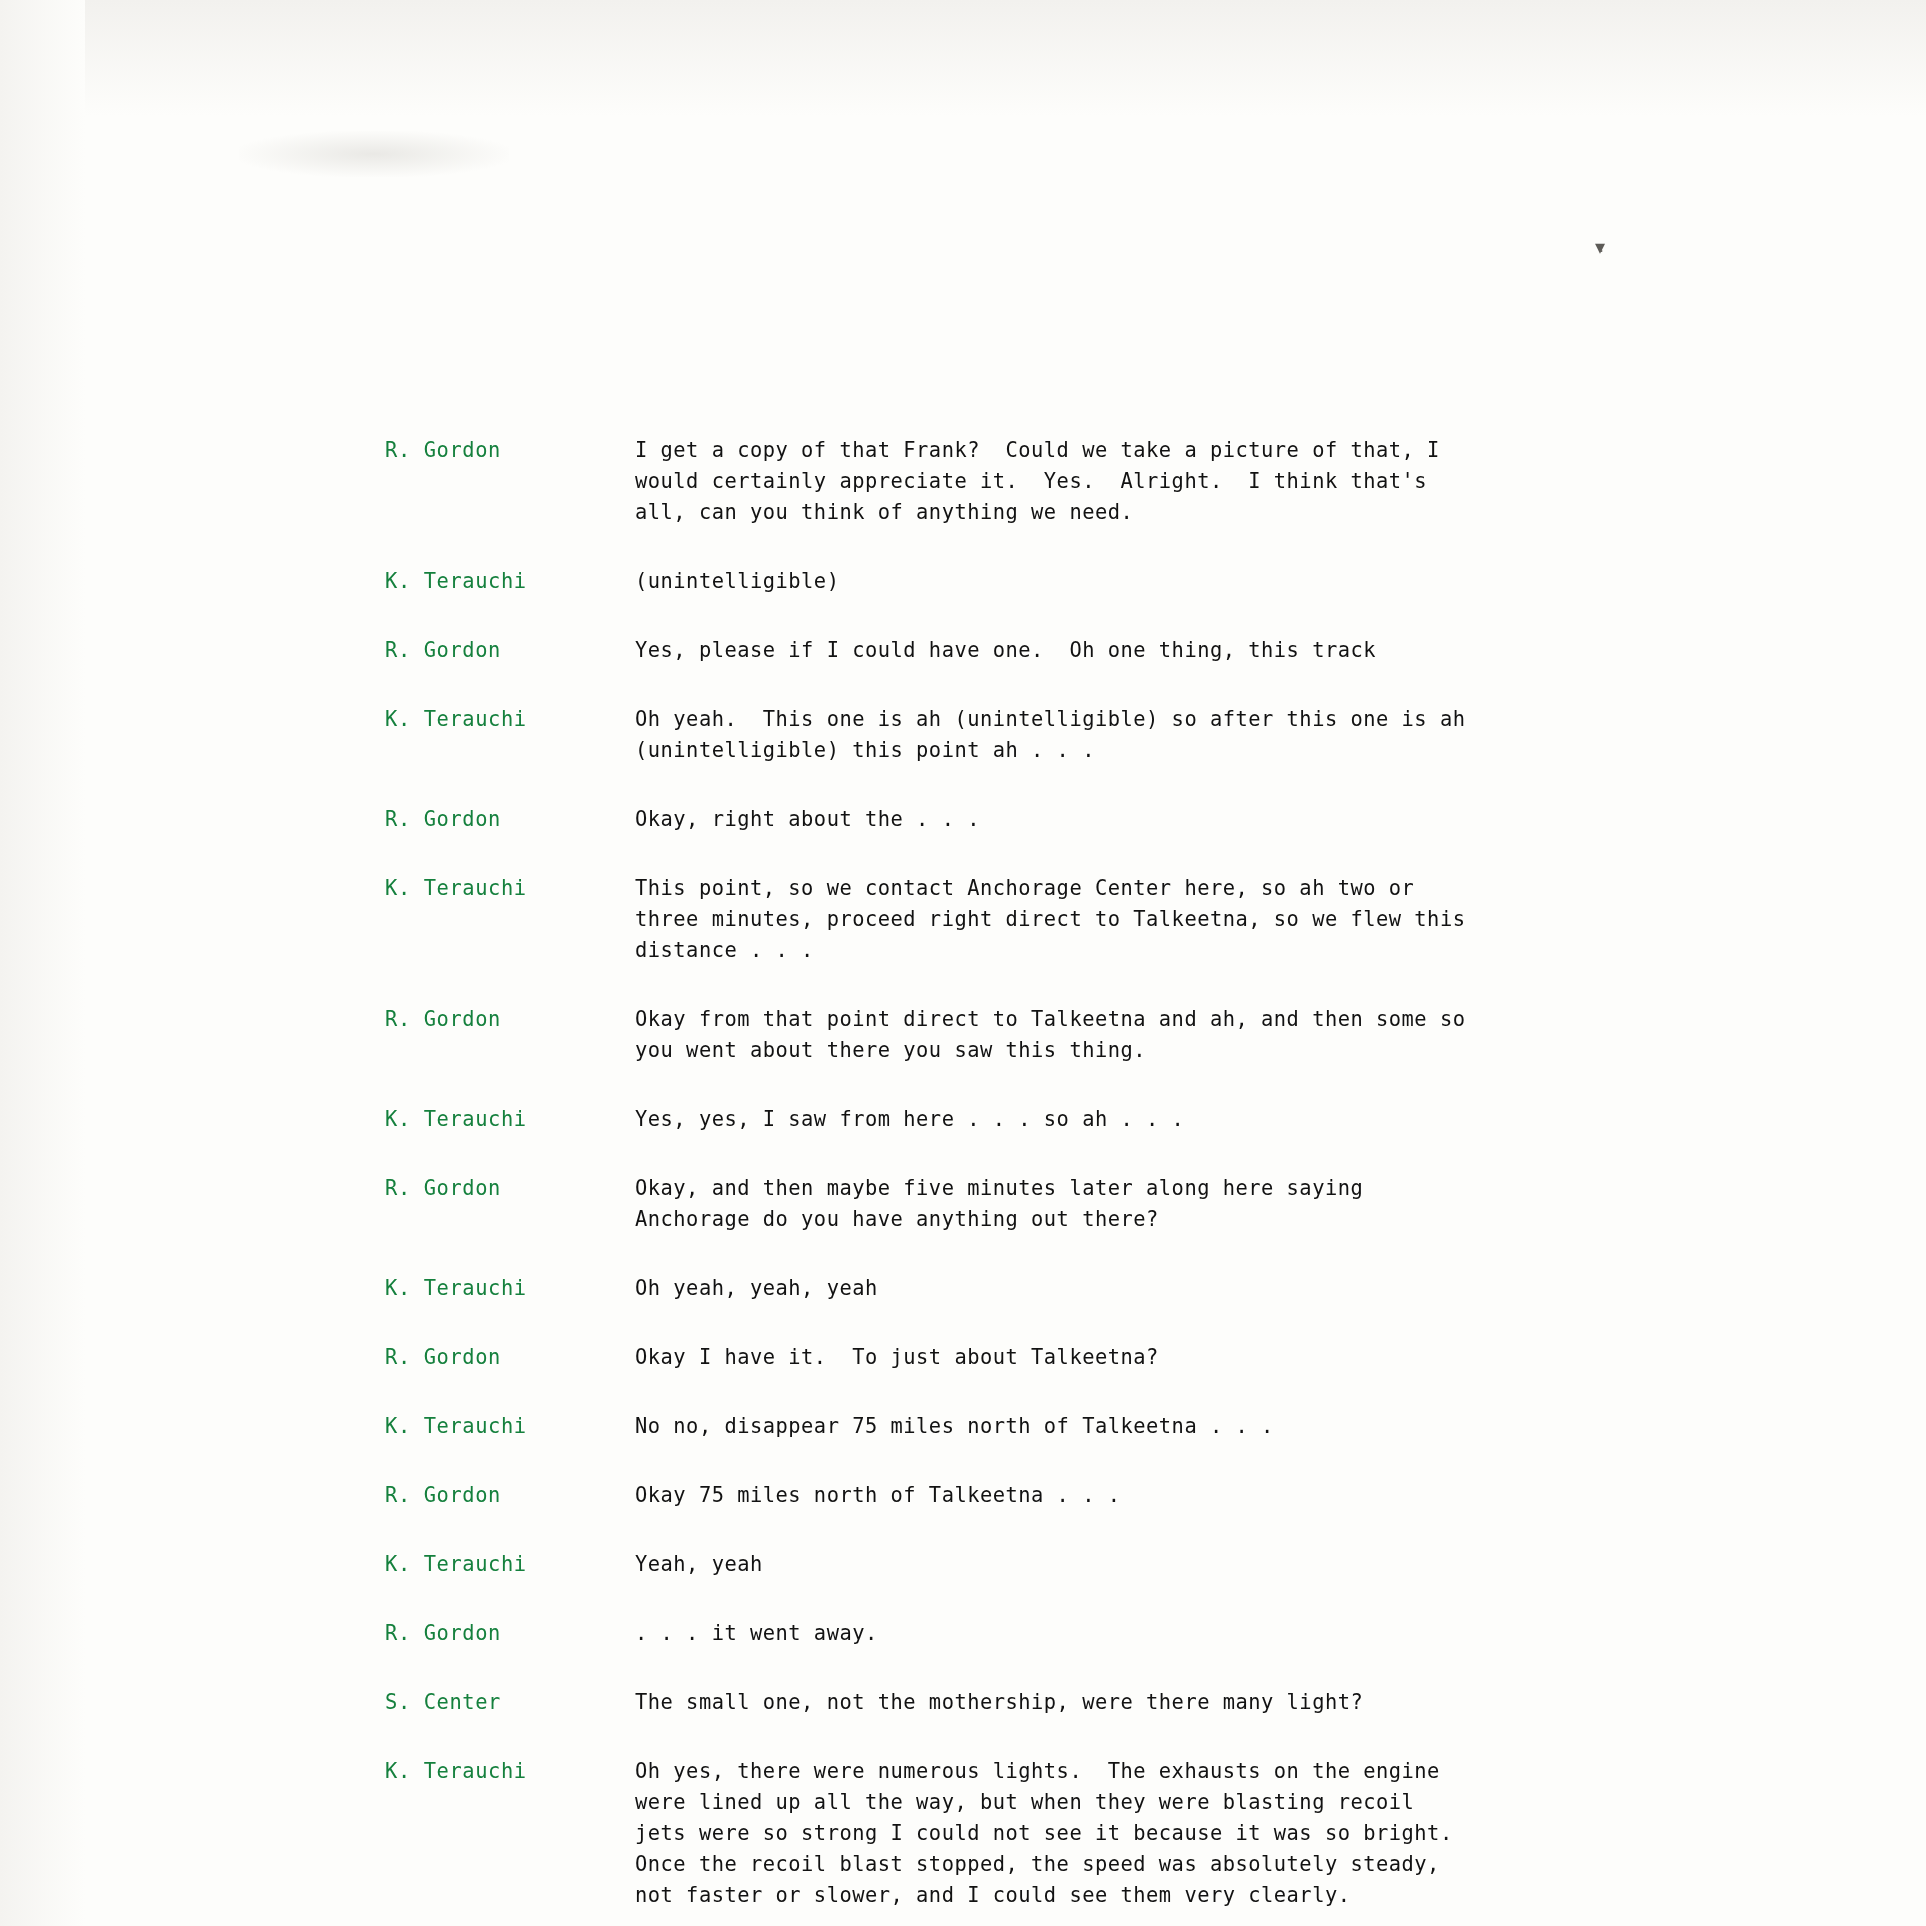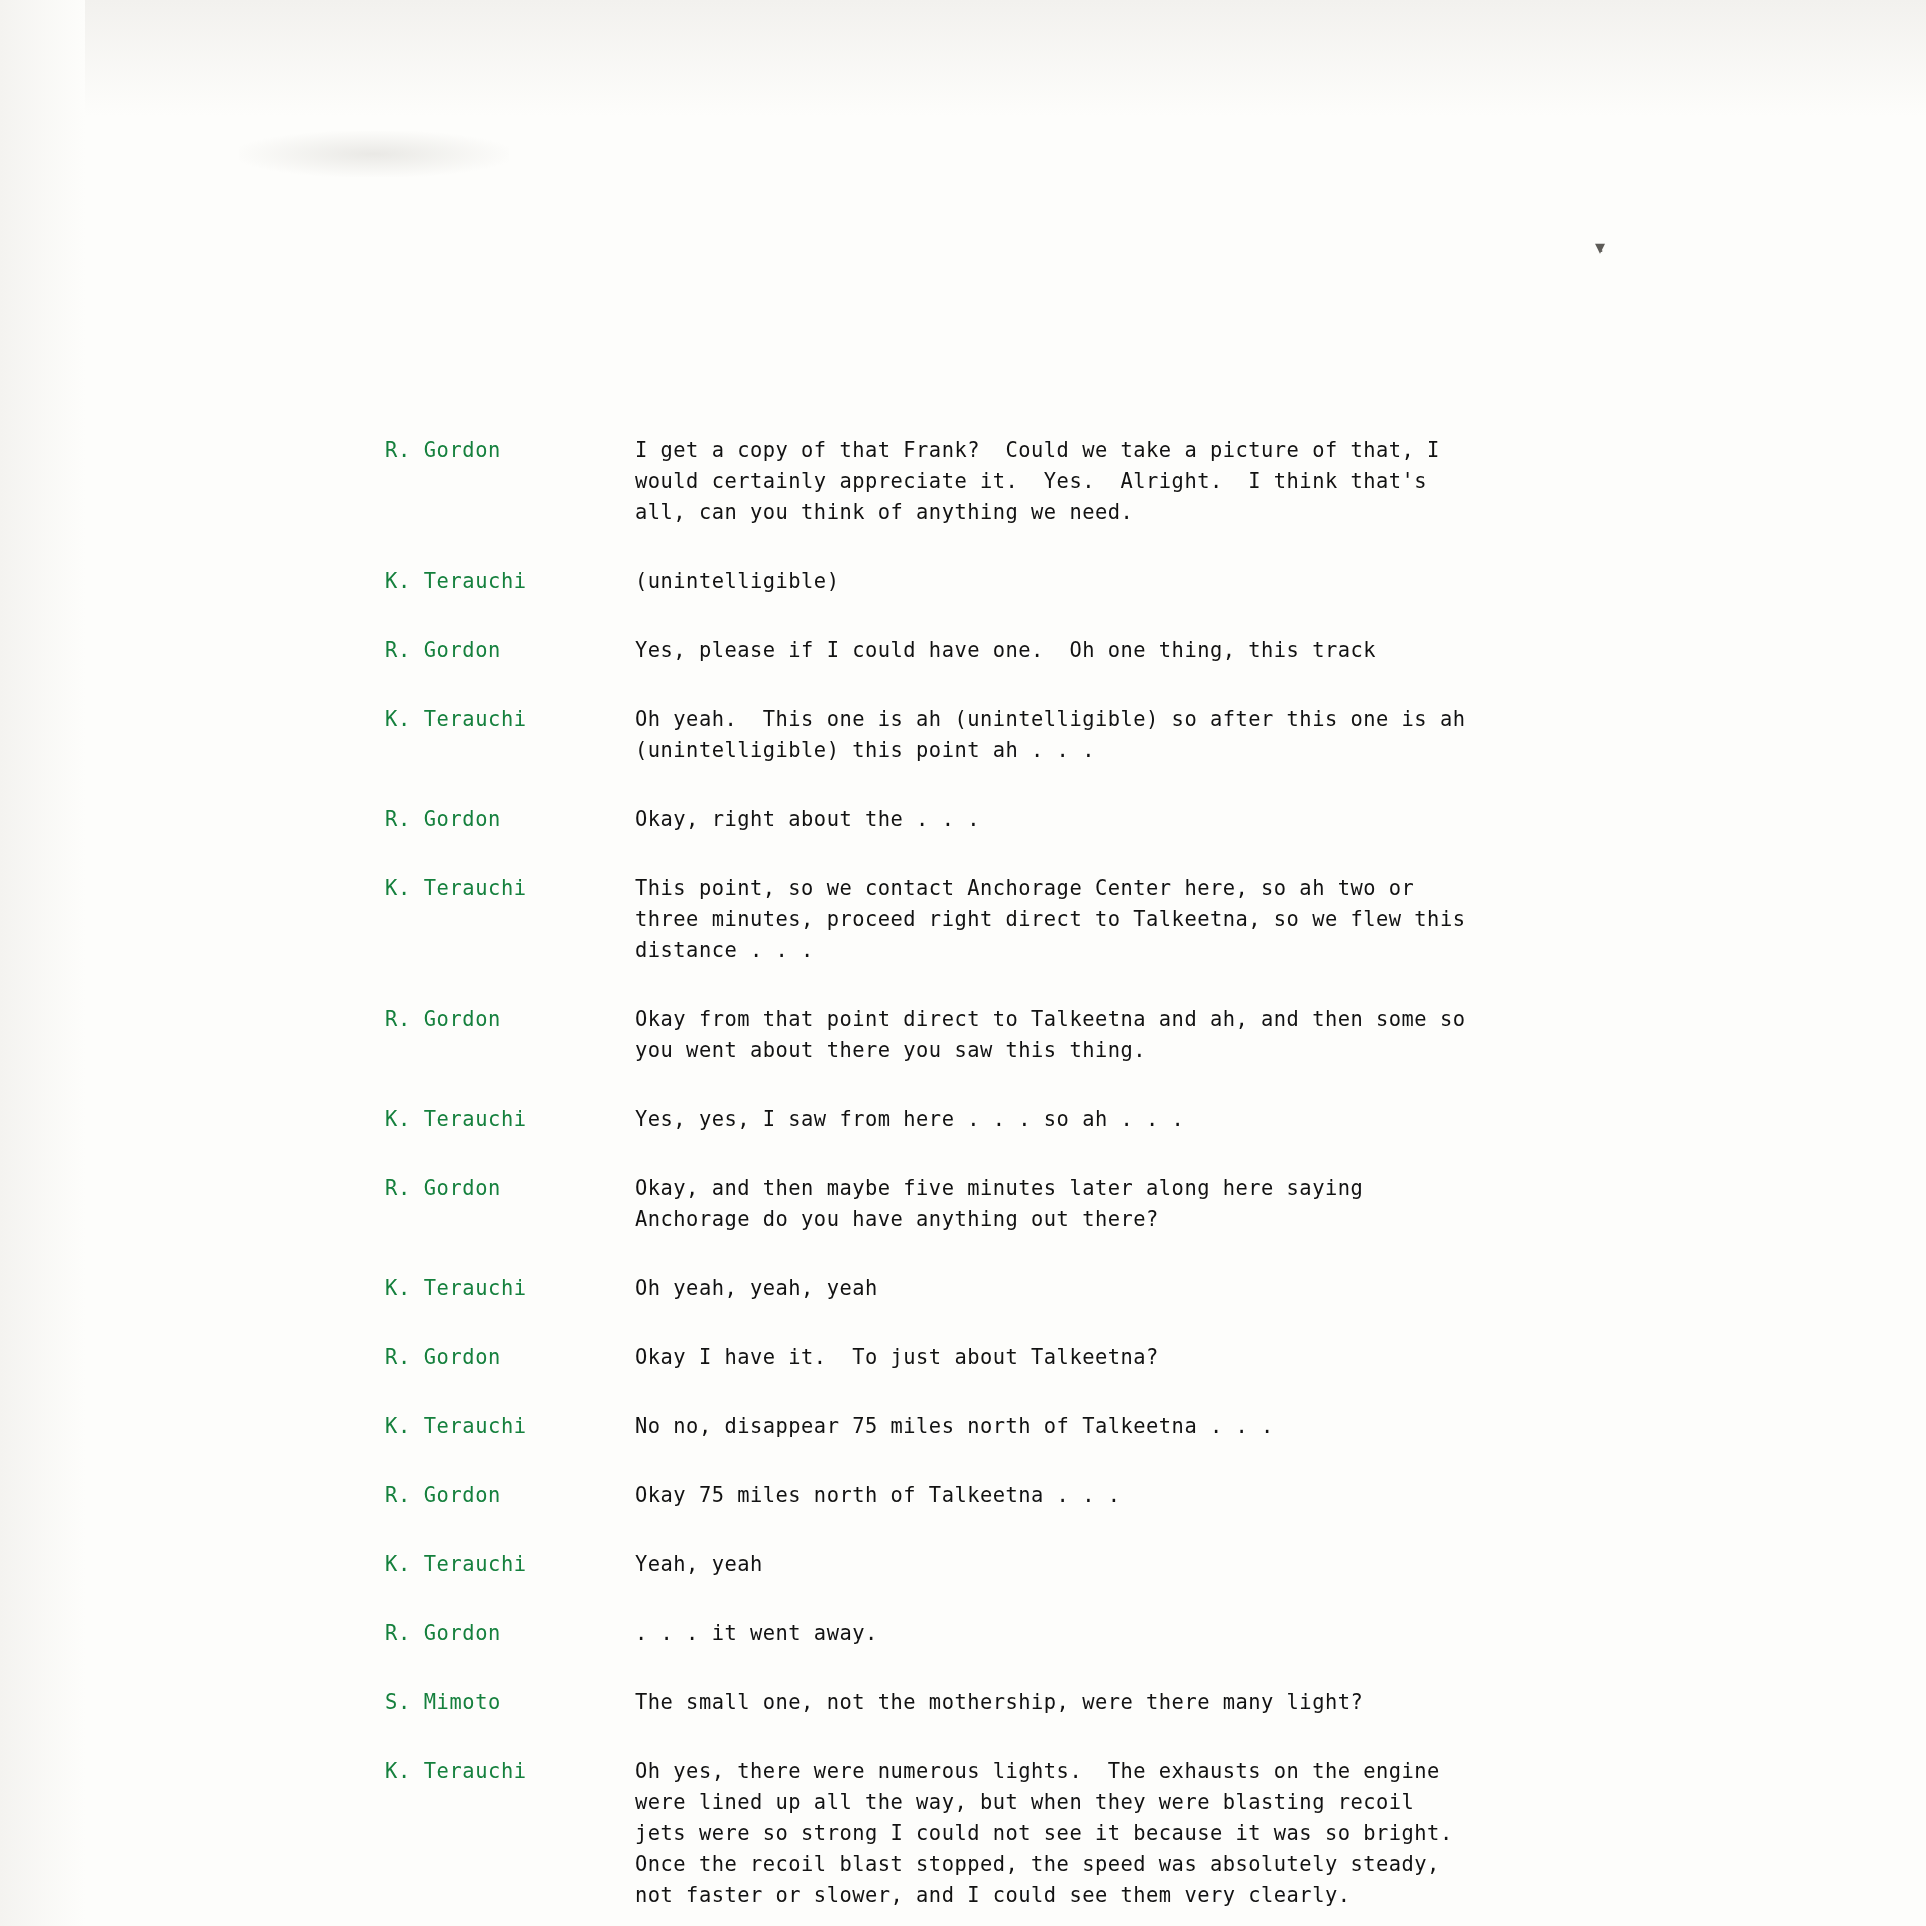--- a/index.html
+++ b/index.html
@@ -165,21 +165,21 @@
       <div class="speaker">K. Terauchi</div>
       <div class="speech">Yeah, yeah</div>
     </div>
 
     <div class="entry">
       <div class="speaker">R. Gordon</div>
       <div class="speech">. . . it went away.</div>
     </div>
 
     <div class="entry">
-      <div class="speaker">S. Mimoto</div>
+      <div class="speaker">S. Center</div>
       <div class="speech">The small one, not the mothership, were there many light?</div>
     </div>
 
     <div class="entry">
       <div class="speaker">K. Terauchi</div>
       <div class="speech">Oh yes, there were numerous lights.  The exhausts on the engine
 were lined up all the way, but when they were blasting recoil
 jets were so strong I could not see it because it was so bright.
 Once the recoil blast stopped, the speed was absolutely steady,
 not faster or slower, and I could see them very clearly.</div>

